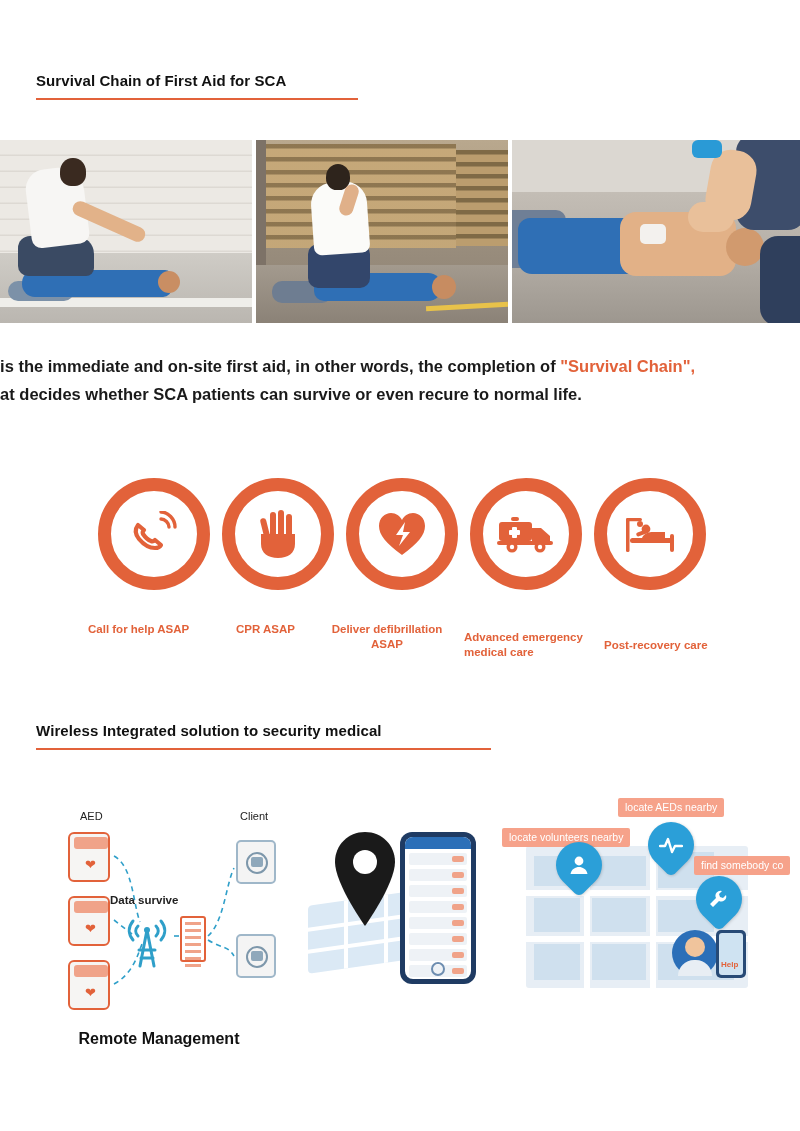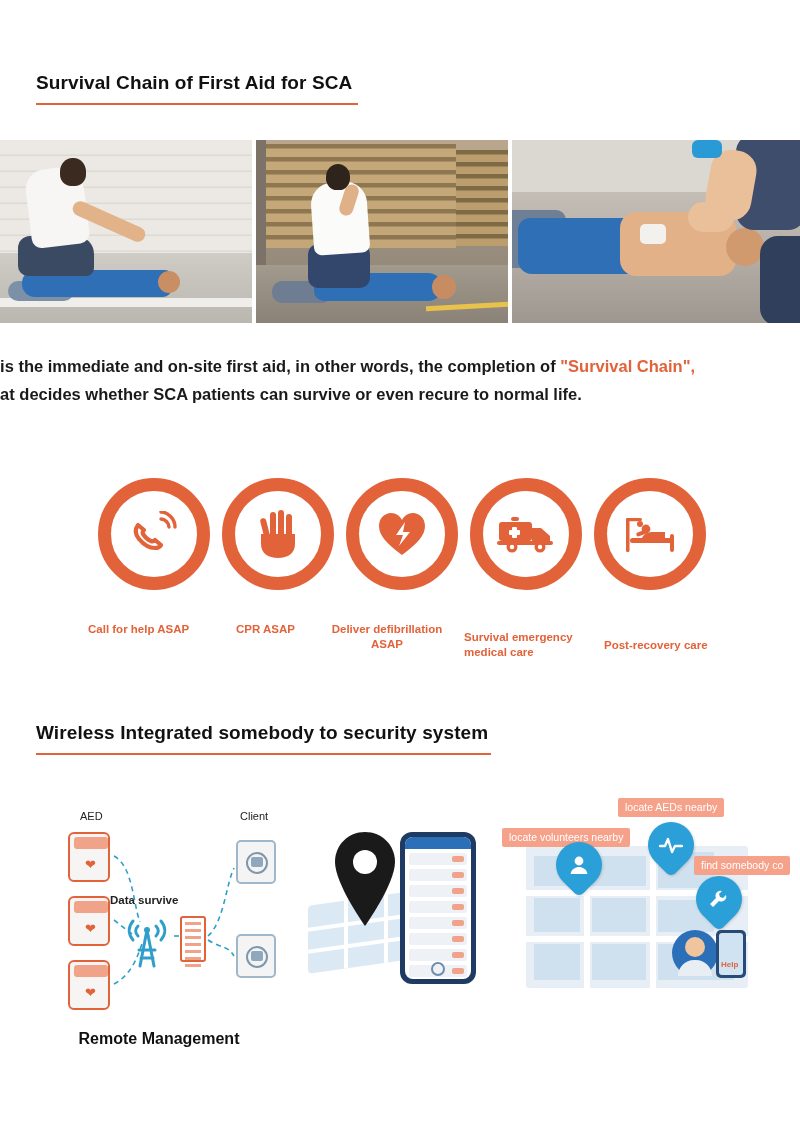--- a/index.html
+++ b/index.html
@@ -8,21 +8,21 @@
     width: 800px; height: 1131px;
     background: #ffffff;
     font-family: "Liberation Sans", sans-serif;
     color: #1a1a1a;
     overflow: hidden;
   }
   .page { position: relative; width: 800px; height: 1131px; }
 
   
   .section-heading {
-    font-size: 19px;
+    font-size: 15px;
     font-weight: bold;
     color: #111111;
     letter-spacing: .1px;
     padding-bottom: 9px;
     display: inline-block;
   }
   .heading-wrap { position: absolute; }
   .heading-rule {
     height: 2px;
     background: #e2623a;
@@ -383,26 +383,26 @@
             <circle cx="24" cy="17" r="4.4"></circle>
             <rect x="14" y="19" width="12" height="4" rx="2" transform="rotate(-20 20 21)"></rect>
           </g>
         </svg>
       </span>
     </div>
 
     <div class="chain-label" style="left:88px; top:152px; width:134px;">Call for help ASAP</div>
     <div class="chain-label" style="left:236px; top:152px; width:100px;">CPR ASAP</div>
     <div class="chain-label" style="left:322px; top:152px; width:130px; text-align:center;">Deliver defibrillation ASAP</div>
-    <div class="chain-label" style="left:464px; top:160px; width:134px;">Survival emergency medical care</div>
+    <div class="chain-label" style="left:464px; top:160px; width:134px;">Advanced emergency medical care</div>
     <div class="chain-label" style="left:604px; top:168px; width:130px;">Post-recovery care</div>
   </div>
 
   <div class="heading-wrap" style="left:36px; top:722px; width:455px;">
-    <div class="section-heading">Wireless Integrated somebody to security system</div>
+    <div class="section-heading">Wireless Integrated solution to security medical</div>
     <div class="heading-rule"></div>
   </div>
 
   <div class="trio">
 
     <div class="ill1">
 
       <div class="small-label" style="left:52px; top:-8px;">AED</div>
       <div class="small-label" style="left:212px; top:-8px;">Client</div>
       <div class="dc-label">Data survive</div>

